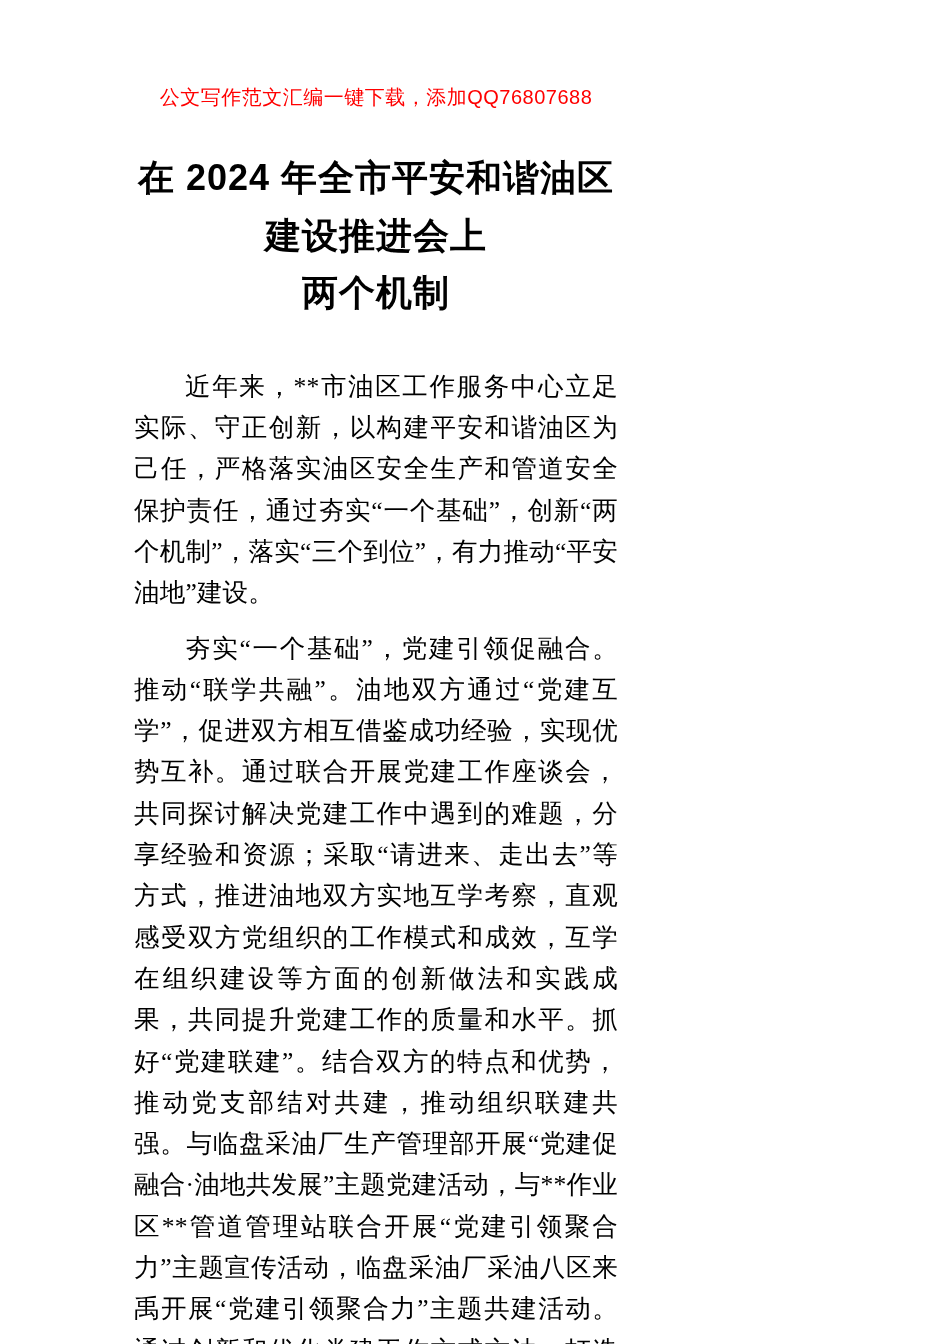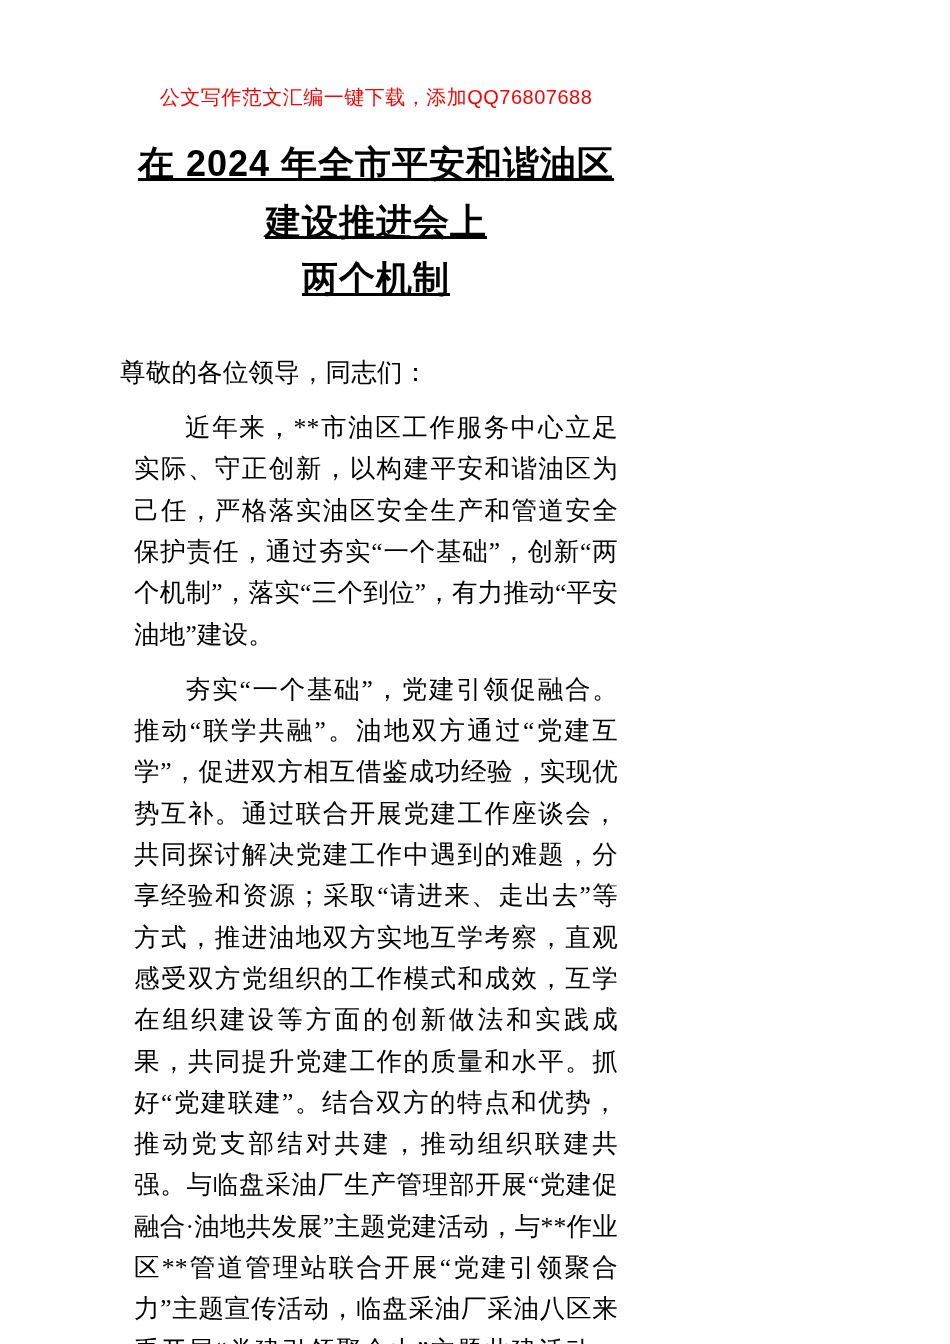--- a/index.html
+++ b/index.html
@@ -30,23 +30,22 @@
     letter-spacing: 0.5px;
     padding-top: 84px;
     white-space: nowrap;
   }
   .doc-title {
     font-family: "Liberation Sans", "DejaVu Sans", sans-serif;
     font-weight: bold;
     font-size: 36px;
     line-height: 1.6;
     text-align: center;
-    margin-top: 24px;
+    margin-top: 38px;
     letter-spacing: 1px;
-    text-decoration: underline;
   }
   .doc-title .line2 {
     display: block;
   }
   .body-text {
     margin-top: 44px;
     font-size: 25.5px;
     line-height: 1.62;
     text-align: justify;
     letter-spacing: 0.2px;
@@ -65,18 +64,17 @@
 <div class="page">
 
   <div class="watermark">公文写作范文汇编一键下载，添加QQ76807688</div>
 
   <h1 class="doc-title">
     <span class="line1">在 2024 年全市平安和谐油区建设推进会上</span>
     <span class="line2">两个机制</span>
   </h1>
 
   <div class="body-text">
-    <p class="salutation">尊敬的各位领导，同志们：</p>
     <p class="para">近年来，**市油区工作服务中心立足实际、守正创新，以构建平安和谐油区为己任，严格落实油区安全生产和管道安全保护责任，通过夯实“一个基础”，创新“两个机制”，落实“三个到位”，有力推动“平安油地”建设。</p>
     <p class="para">夯实“一个基础”，党建引领促融合。推动“联学共融”。油地双方通过“党建互学”，促进双方相互借鉴成功经验，实现优势互补。通过联合开展党建工作座谈会，共同探讨解决党建工作中遇到的难题，分享经验和资源；采取“请进来、走出去”等方式，推进油地双方实地互学考察，直观感受双方党组织的工作模式和成效，互学在组织建设等方面的创新做法和实践成果，共同提升党建工作的质量和水平。抓好“党建联建”。结合双方的特点和优势，推动党支部结对共建，推动组织联建共强。与临盘采油厂生产管理部开展“党建促融合·油地共发展”主题党建活动，与**作业区**管道管理站联合开展“党建引领聚合力”主题宣传活动，临盘采油厂采油八区来禹开展“党建引领聚合力”主题共建活动。通过创新和优化党建工作方式方法，打造具有特色和影响力的“党旗红·油地兴”党建品牌。促进“融合共赢”。油地双方通过实施“党建互学”“党建联建”，推动业务上协同融合，实现了全方位多层次合作，深化油地共建共赢。近两年，完成协税护税 1.2 亿元、争取无偿资金 3500 余万元，在油区辛店镇建成“二纵四横”40 多公里的主公路网，实现油地“联”出成效，“建”出精彩。</p>
   </div>
 
 </div>
 
 </body></html>

